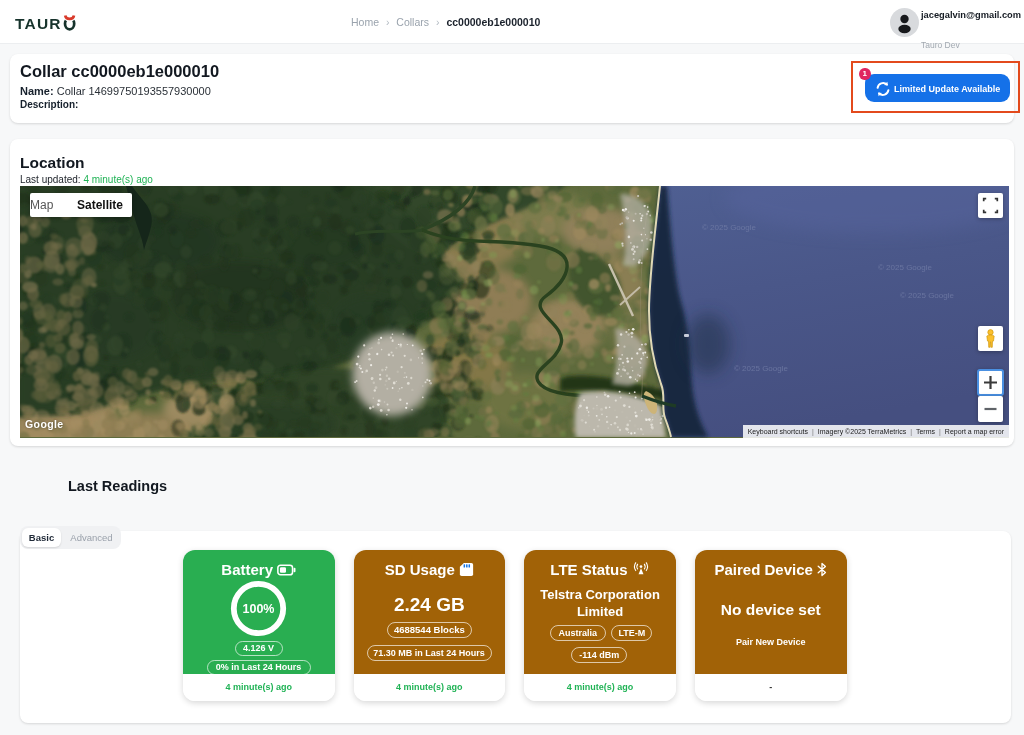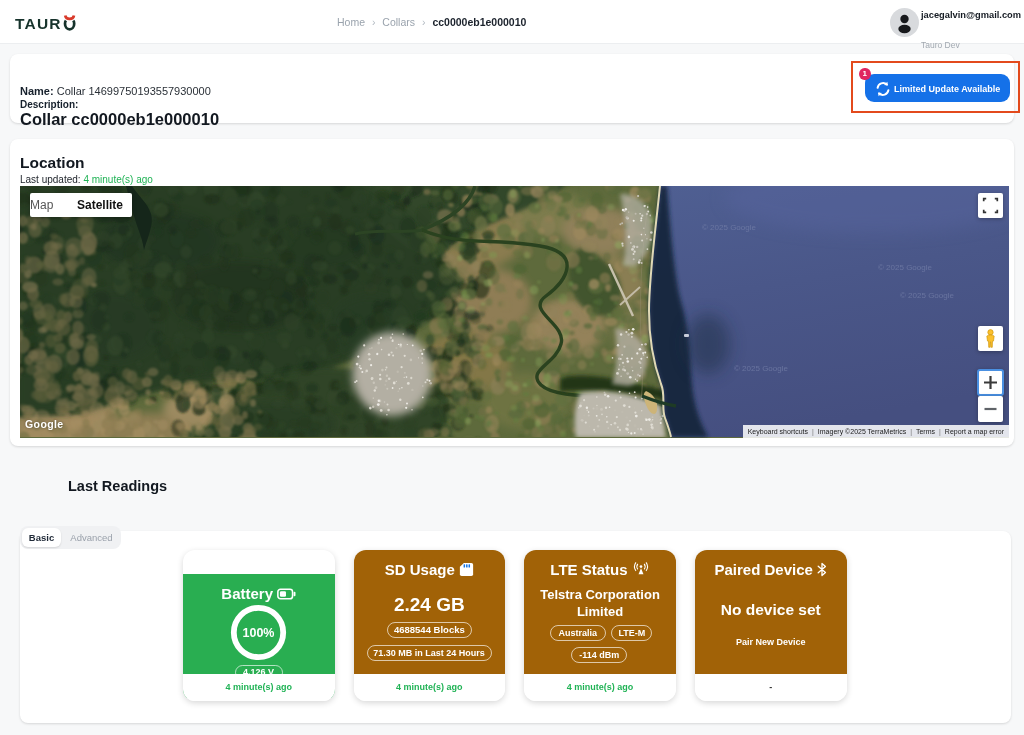--- a/index.html
+++ b/index.html
@@ -4,31 +4,31 @@
 <style>
   * { margin:0; padding:0; box-sizing:border-box; }
   html,body { width:1024px; height:735px; }
   body { position:relative; overflow:hidden; background:#f7f8f9; font-family:"Liberation Sans", sans-serif; }
   .abs { position:absolute; }
   .card { position:absolute; background:#fff; border-radius:8px; box-shadow:0 1px 3px rgba(0,0,0,.09), 0 1px 2px rgba(0,0,0,.05); }
 
   
   header { position:absolute; left:0; top:0; width:1024px; height:44px; background:#fff; border-bottom:1px solid #eceef0; z-index:10; }
   .logo { position:absolute; left:15px; top:14px; font-size:15.5px; font-weight:bold; letter-spacing:1.2px; color:#17332c; }
-  .crumbs { position:absolute; left:337px; top:16px; font-size:10.5px; color:#9aa3ad; }
+  .crumbs { position:absolute; left:351px; top:16px; font-size:10.5px; color:#9aa3ad; }
   .crumbs b { color:#1a212b; font-weight:600; font-size:10.5px; }
   .crumbs .sep { margin:0 4px; color:#b3bac2; }
   .avatar { position:absolute; left:890px; top:8px; width:29px; height:29px; border-radius:50%; background:#d8dadd; }
   .uinfo { position:absolute; left:921px; top:11px; line-height:1; }
   .uinfo .em { font-size:9.3px; font-weight:600; color:#151b23; }
   .uinfo .org { font-size:8.5px; color:#a2a9b1; margin-top:21px; }
 
   
   .collar { left:10px; top:54px; width:1004px; height:69px; }
-  .h1 { position:absolute; left:20px; top:62px; font-size:16.5px; font-weight:bold; color:#121820; z-index:2;margin-top:48px; }
+  .h1 { position:absolute; left:20px; top:62px; font-size:16.5px; font-weight:bold; color:#121820; z-index:2; }
   .nm { position:absolute; left:20px; top:85px; font-size:11px; color:#2a3037; z-index:2; }
   .nm b, .ds b { font-weight:bold; color:#16202c; }
   .ds { position:absolute; left:20px; top:99px; font-size:10px; z-index:2; }
   .redbox { position:absolute; left:851px; top:61px; width:169px; height:52px; border:2.5px solid #e34a1c; z-index:5; }
   .fwbtn { position:absolute; left:865px; top:74px; width:145px; height:28px; background:#1571e8; border-radius:9px; z-index:6; color:#fff; }
   .fwbtn .txt { position:absolute; left:29px; top:9.5px; font-size:9px; font-weight:bold; white-space:nowrap; }
   .badge { position:absolute; left:859px; top:67.5px; width:11.5px; height:12.5px; background:#e02560; border-radius:50%; z-index:7; color:#fff; font-size:8px; font-weight:bold; text-align:center; line-height:12.5px; }
 
   
   .loccard { left:10px; top:139px; width:1004px; height:307px; }
@@ -55,21 +55,21 @@
   .tabs { position:absolute; left:20px; top:500px; width:101px; height:23px; background:#f0f1f3; border-radius:8px; z-index:3;margin-top:26px; }
   .tab-b { position:absolute; left:2px; top:2px; width:39px; height:19px; background:#fff; border-radius:6px; box-shadow:0 1px 2px rgba(0,0,0,.12); font-size:9.5px; font-weight:bold; color:#1f2937; text-align:center; line-height:19px; }
   .tab-a { position:absolute; left:44px; top:2px; width:55px; height:19px; font-size:9.5px; color:#9aa1ab; text-align:center; line-height:19px; }
   .readings { left:20px; top:531px; width:991px; height:192px; }
 
   .stat { position:absolute; top:550px; width:151.5px; height:151px; border-radius:12px; overflow:hidden; background:#fff; box-shadow:0 2px 6px rgba(0,0,0,.16); z-index:4; }
   .stat .top { position:absolute; left:0; top:0; width:100%; height:124px; color:#fff; }
   .stat .foot { position:absolute; left:0; top:124px; width:100%; height:27px; background:#fff; text-align:center; font-size:9px; font-weight:bold; color:#21b356; line-height:27px; }
   .stat .title { position:absolute; top:11px; width:100%; text-align:center; font-size:15px; font-weight:bold; white-space:nowrap; }
   .pill { position:absolute; border:1.5px solid rgba(255,255,255,.65); border-radius:99px; color:#fff; font-size:9px; font-weight:bold; text-align:center; white-space:nowrap; }
-  .green { background:#29ae51;margin-top:24px; }
+  .green { background:#29ae51; }
   .blue { background:#a16207; }
 </style>
 </head>
 <body>
 
 <header>
   <div class="logo">TAUR<svg width="14" height="18" viewBox="0 0 13 18" style="vertical-align:-3.5px;margin-left:1px">
         <path d="M1.7 1.4 C2.1 3.6 3.5 4.8 6.1 4.8 C8.7 4.8 10.1 3.6 10.5 1.4" fill="none" stroke="#d93a2b" stroke-width="2.7"></path>
         <path d="M2.4 6.5 C1.8 7.4 1.5 8.5 1.5 9.7 C1.5 13 3.5 15.3 6.1 15.3 C8.7 15.3 10.7 13 10.7 9.7 C10.7 8.5 10.4 7.4 9.8 6.5" fill="none" stroke="#17332c" stroke-width="2.7"></path>
       </svg></div>

